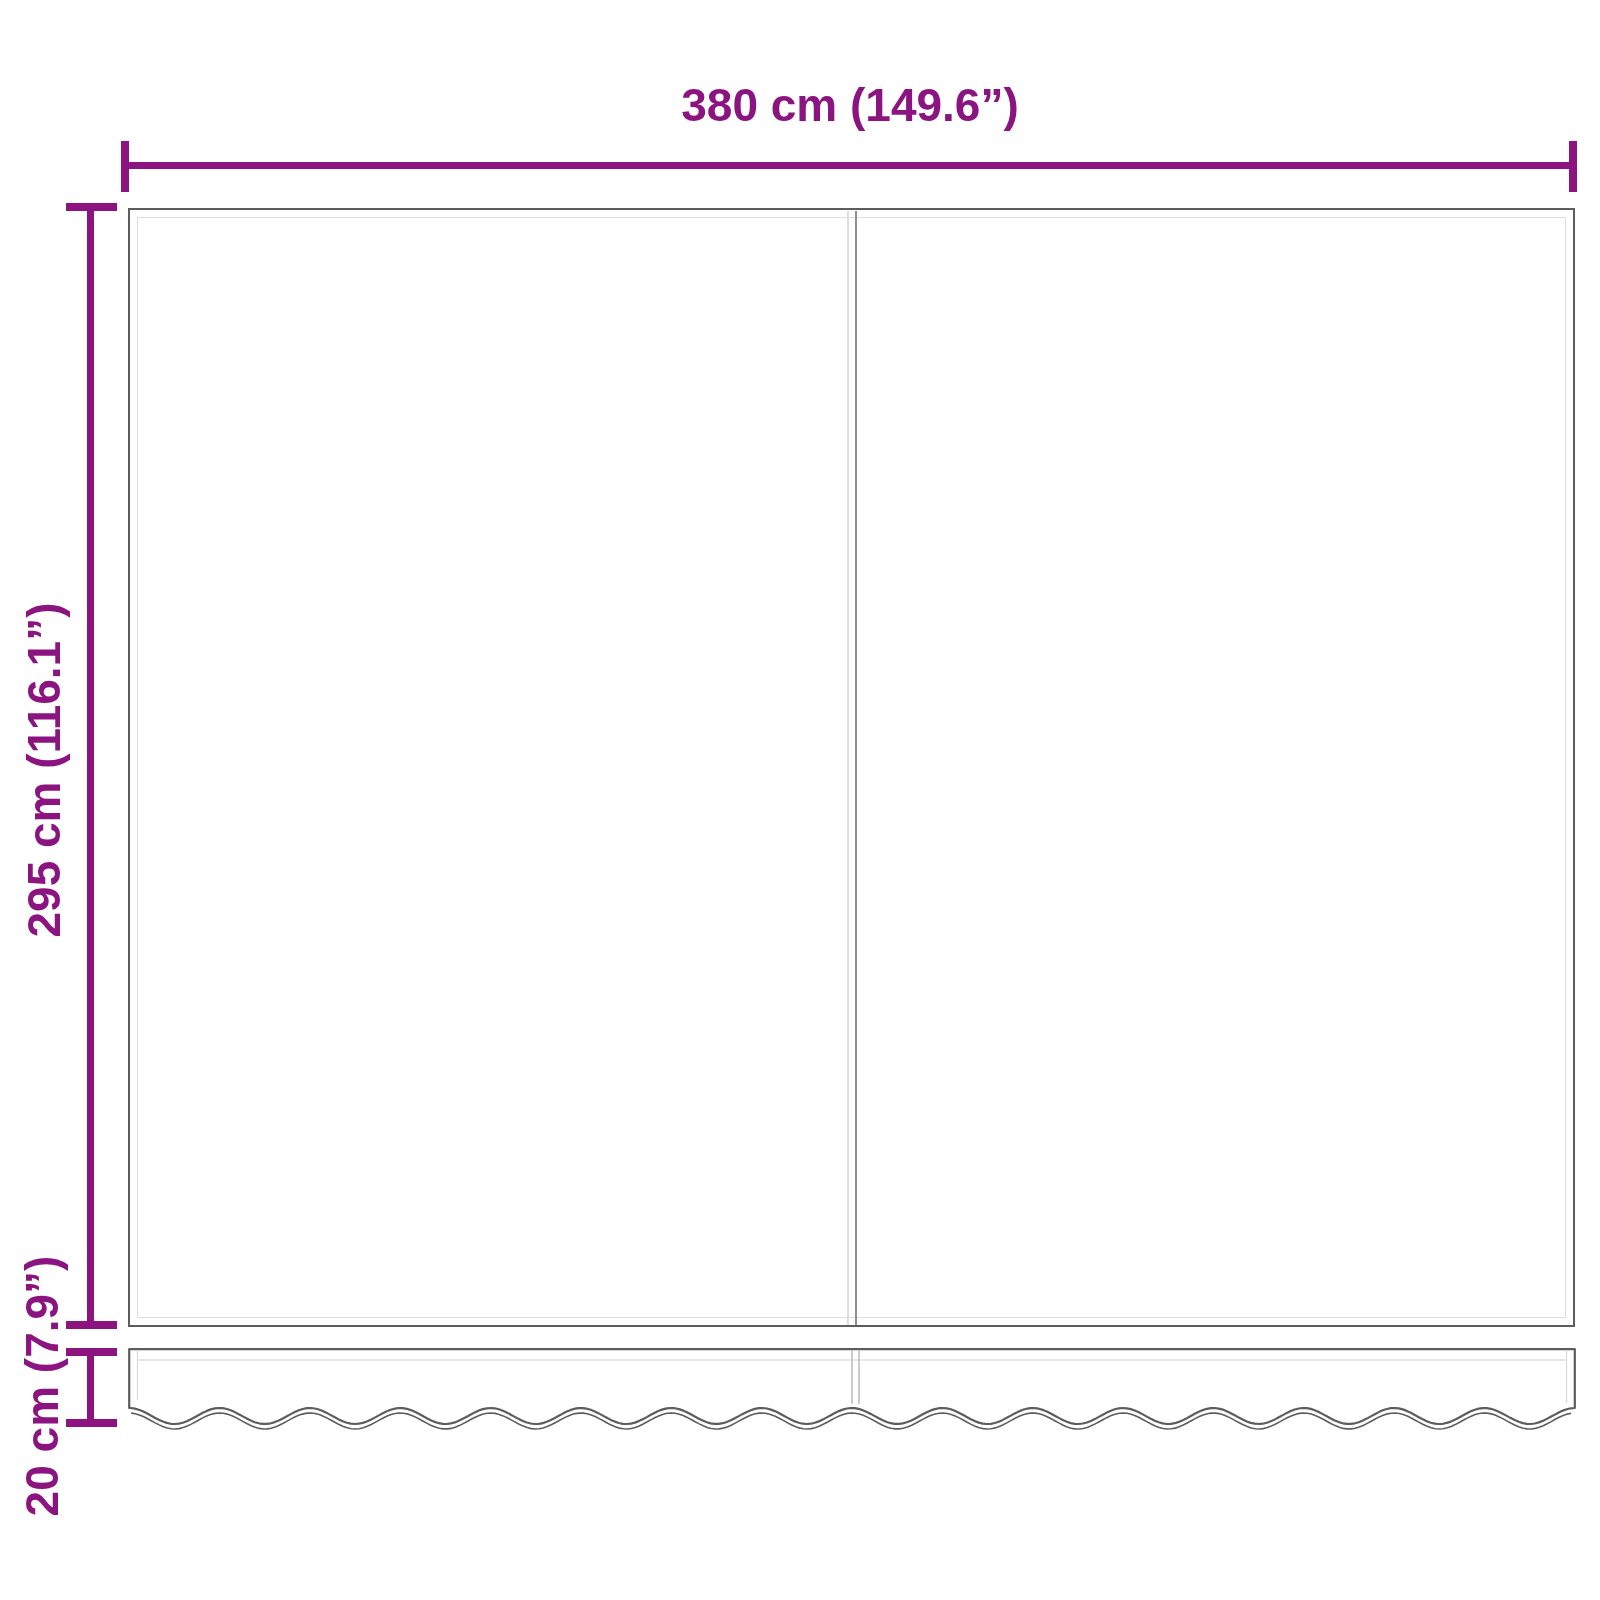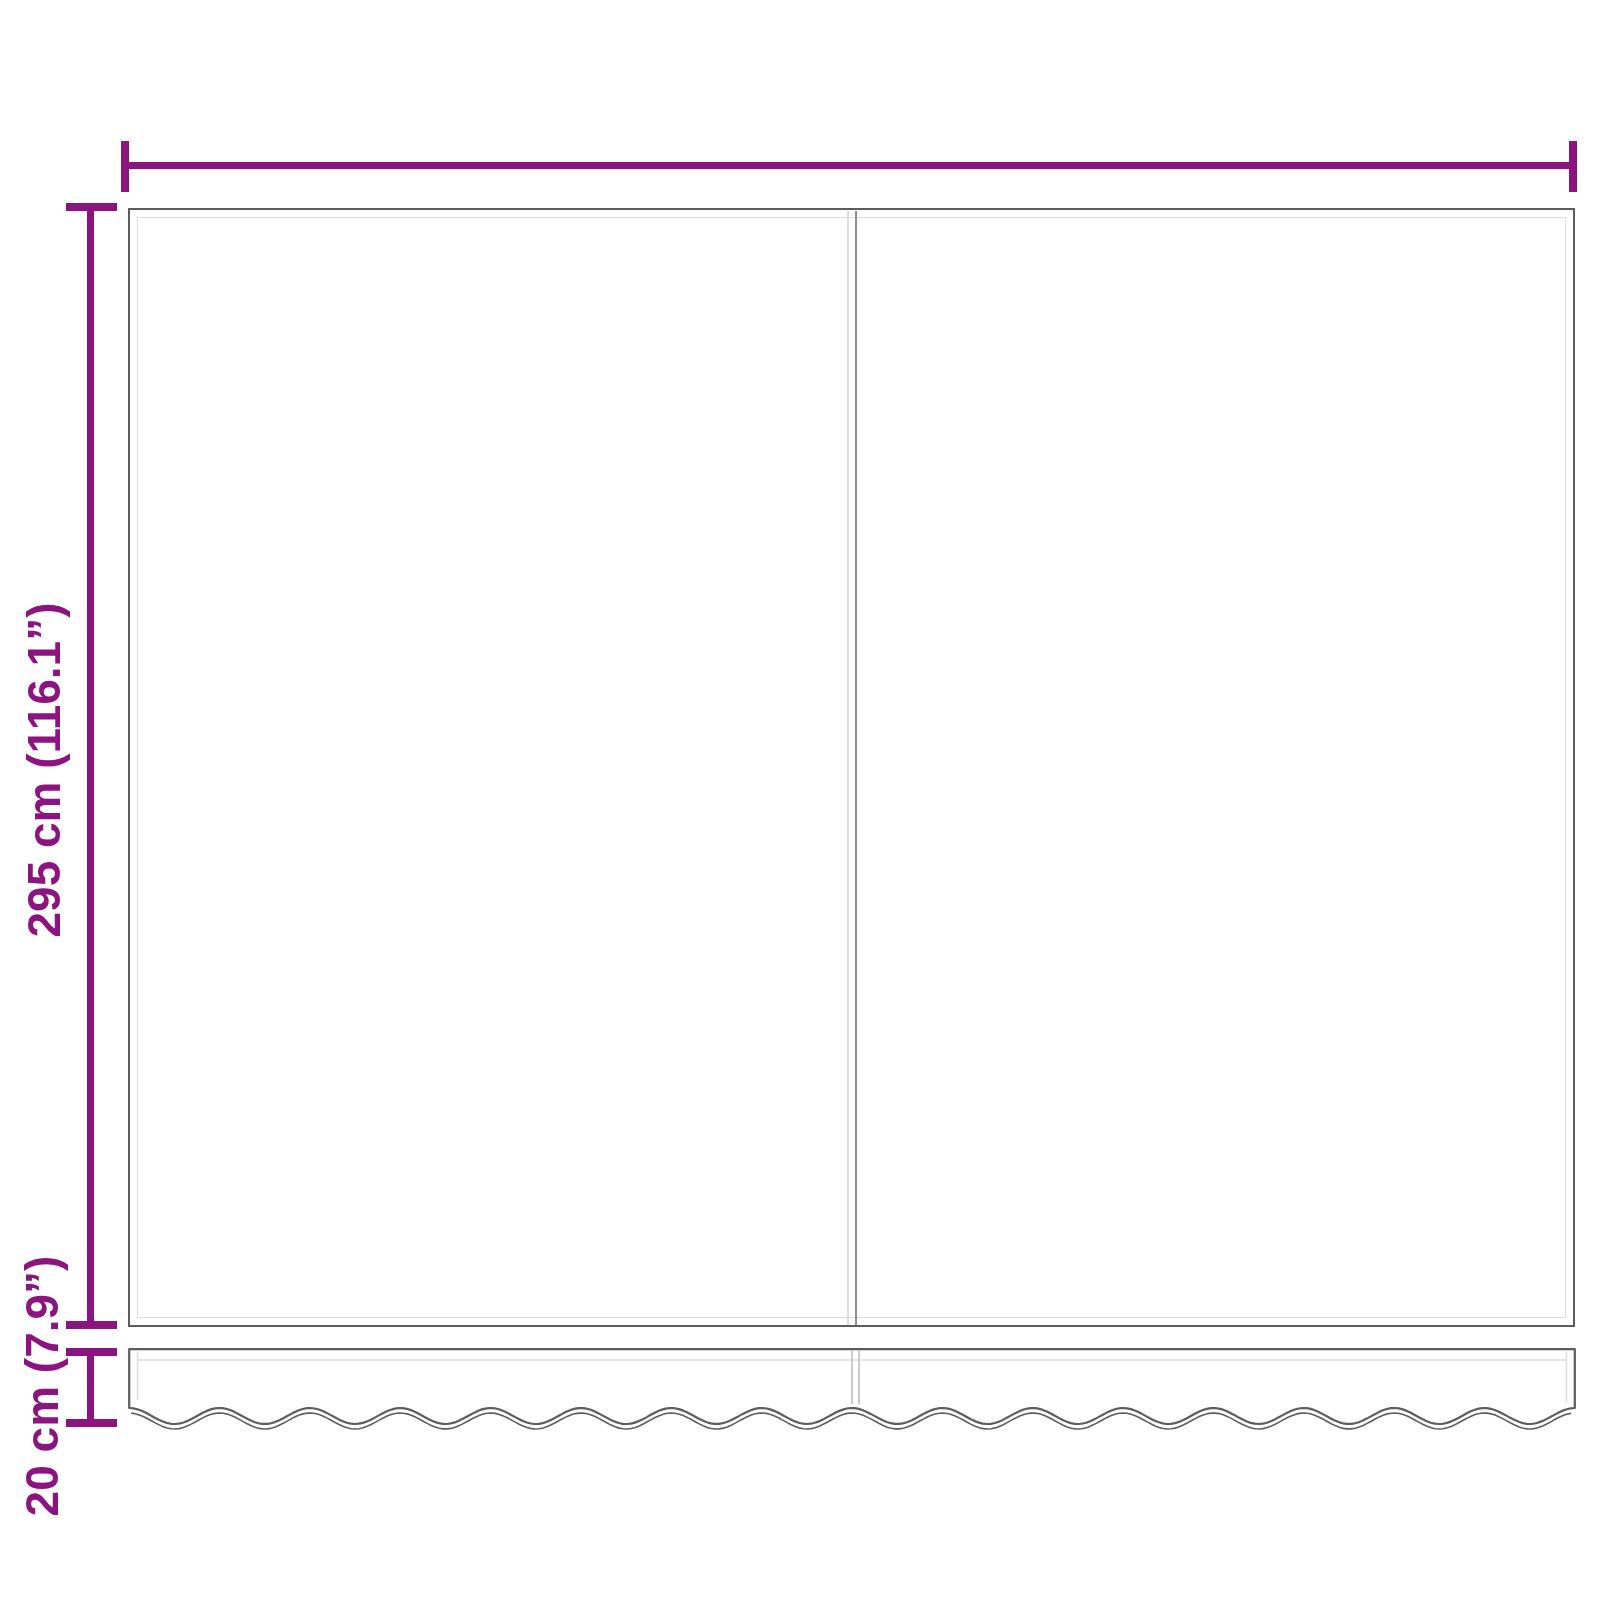--- a/index.html
+++ b/index.html
@@ -40,20 +40,21 @@
   .seam-light{position:absolute;left:847px;top:211px;width:2px;height:1114px;background:#dedede;}
   .seam-dark{position:absolute;left:855px;top:211px;width:2px;height:1114px;background:#8f8f8f;}
   
   .valance-svg{position:absolute;left:0;top:0;width:1600px;height:1600px;}
 </style>
 </head>
 <body>
 
 <div class="canvas">
 
+  <div class="dim-label label-top">380 cm (149.6”)</div>
   <div class="dim dim-line-top"></div>
   <div class="dim tick-top-left"></div>
   <div class="dim tick-top-right"></div>
 
   <div class="dim-label label-left">295 cm (116.1”)</div>
   <div class="dim dim-line-left"></div>
   <div class="dim tick-left-top"></div>
   <div class="dim tick-left-bottom"></div>
 
   <div class="dim-label label-valance">20 cm (7.9”)</div>

